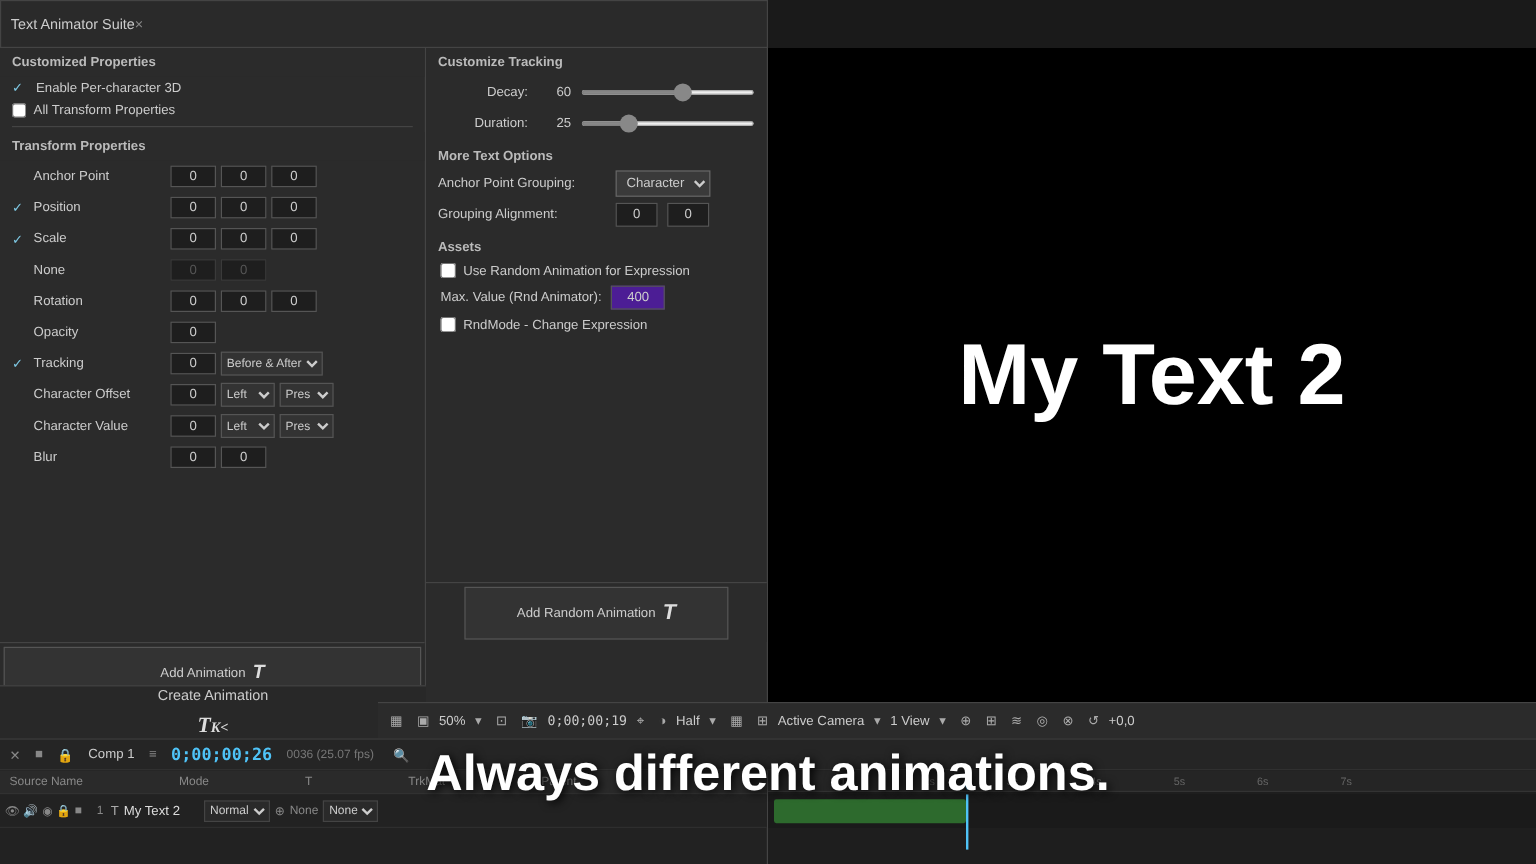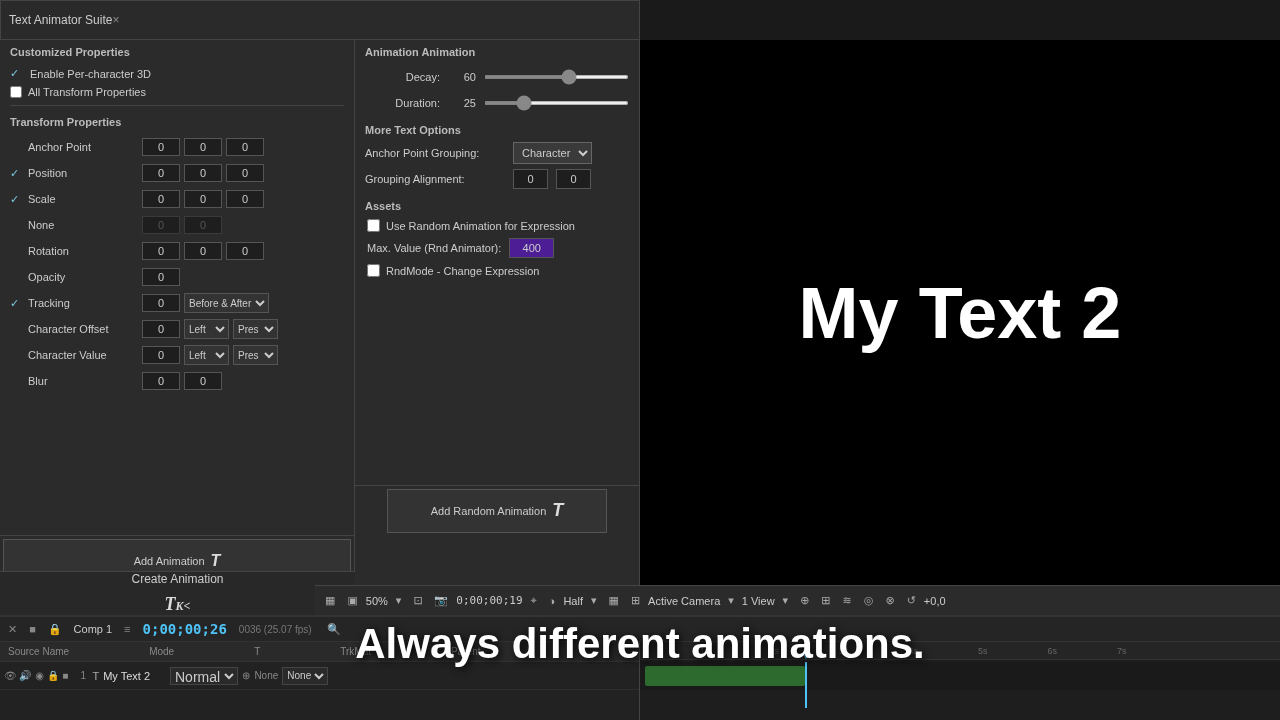--- a/index.html
+++ b/index.html
@@ -375,21 +375,21 @@
     }
     .tl-layer-name {
       color: #ddd;
       font-size: 11px;
     }
     .tl-mode-select {
       height: 18px;
       background: #2a2a2a;
       border: 1px solid #444;
       color: #ccc;
-      font-size: 14px;
+      font-size: 10px;
       margin-left: auto;
       outline: none;
     }
     #timeline-right {
       flex: 1;
       background: #1e1e1e;
       position: relative;
     }
     #ruler {
       height: 18px;
@@ -573,21 +573,21 @@
 
   <div style="position:absolute; bottom:0; left:0; right:0; height:50px; display:flex; background:#2b2b2b; border-top:1px solid #444;">
     <button class="toolbar-btn" style="flex:1; font-size:11px;">
       <span>Add Animation</span>
       <span class="btn-icon" style="font-style:italic;font-weight:900;font-size:16px;">T</span>
     </button>
   </div>
 </div>
 
 <div id="right-panel">
-  <div class="customize-header">Animation Animation</div>
+  <div class="customize-header">Customize Tracking</div>
 
 
   <div class="slider-row">
     <span class="slider-label">Decay:</span>
     <span class="slider-val">60</span>
     <input type="range" min="0" max="100" value="60" style="">
   </div>
 
   <div class="slider-row">
     <span class="slider-label">Duration:</span>

